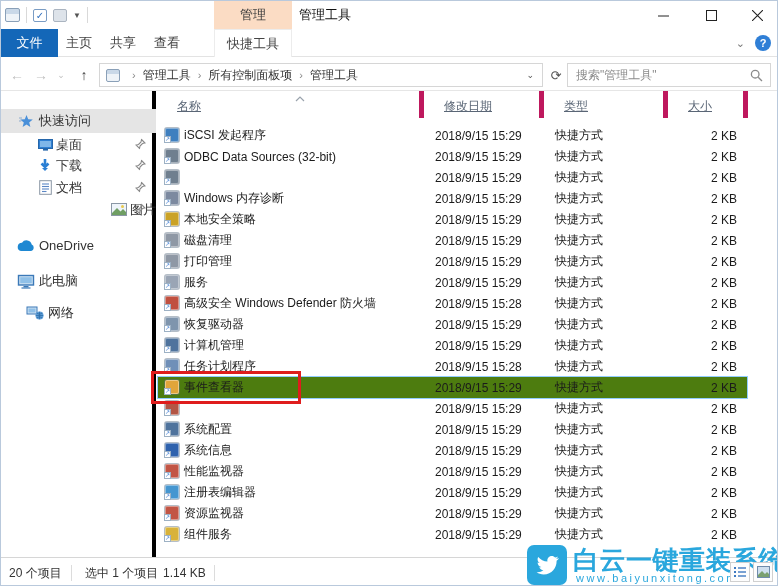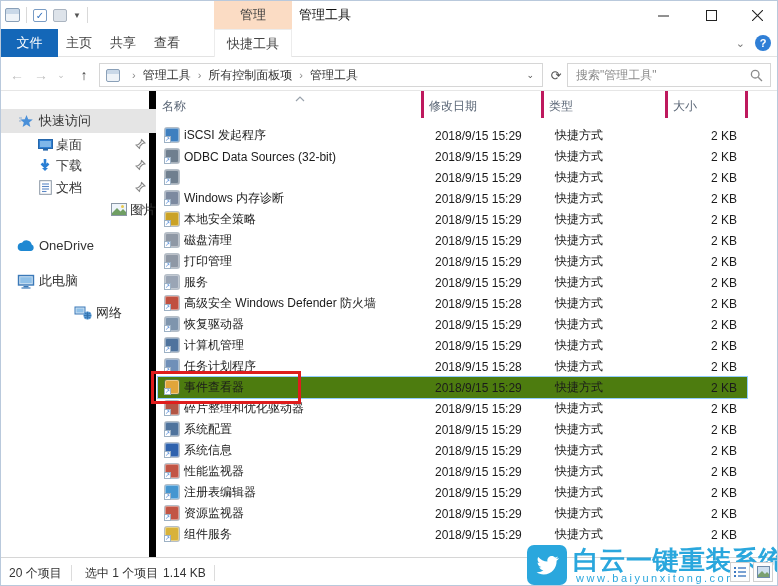--- a/index.html
+++ b/index.html
@@ -43,31 +43,31 @@
   .crumbs { display:flex; align-items:center; font-size:12px; color:#333; white-space:nowrap; overflow:hidden; flex:1; }
   .crumb-sep { color:#888; font-size:11px; padding:0 7px; }
   .addr-chev { color:#555; font-size:9px; padding:0 8px; }
   .refresh { position:absolute; left:545px; top:5px; width:20px; height:24px; display:flex; align-items:center; justify-content:center; color:#555; font-size:13px; }
   .searchbox { position:absolute; left:566px; top:5px; width:204px; height:24px; border:1px solid #d6d6d6; background:#fff; }
   .searchbox input { position:absolute; left:8px; top:1px; width:166px; height:20px; border:none; outline:none; font-size:12px; color:#333; font-family:inherit; }
   .searchbox input::placeholder { color:#8b8b8b; opacity:1; }
   .mag { position:absolute; right:7px; top:4px; color:#777; }
 
   
-  .sidebar { position:absolute; left:0; top:90px; width:155px; height:466px; background:#fff; border-right:7px solid #000000; }
+  .sidebar { position:absolute; left:0; top:90px; width:155px; height:466px; background:#fff; border-right:4px solid #000000; }
   .side-row { position:absolute; left:0; width:155px; display:flex; align-items:center; font-size:13px; color:#333; cursor:default; }
   .side-row .lbl { white-space:nowrap; }
   .side-row.active { background:#e5e5e5; }
   .side-row .sicon { flex:none; display:flex; align-items:center; justify-content:center; }
   .pin { position:absolute; right:10px; top:50%; transform:translateY(-50%); }
 
   
   .listpane { position:absolute; left:156px; top:90px; width:622px; height:466px; background:#fff; }
   .lheader { position:absolute; left:0; top:0; width:622px; height:30px; font-size:12px; color:#5a6676; }
-  .hcell { position:absolute; top:0; height:27px; line-height:30px; border-right:3px solid #be185d; padding-left:5px; }
+  .hcell { position:absolute; top:0; height:27px; line-height:30px; border-right:5px solid #be185d; padding-left:20px;text-decoration:underline; }
   .hc-name { left:0; width:267px; }
   .hc-date { left:267px; width:120px; }
   .hc-type { left:387px; width:124px; }
   .hc-size { left:511px; width:80px; }
   .sort-asc { position:absolute; left:138px; top:0px; }
   .rows { position:absolute; left:0; top:34px; width:622px; }
   .frow { position:absolute; left:1px; width:589px; height:21px; display:flex; align-items:center; font-size:12px; color:#1b1b1b; }
   .frow.sel { background:#4d7c0f; outline:1px solid #91cdff; }
   .fname { position:absolute; left:26px; white-space:nowrap; }
   .fdate { position:absolute; left:277px; }
@@ -240,21 +240,21 @@
         <span class="lbl">此电脑</span>
       </div>
       <div class="side-row" style="top: 141px; height: 26px; padding-left: 12px;">
         <span class="sicon" style="width:26px">
           <svg width="20" height="13" viewBox="0 0 20 13">
             <path d="M5 12 a4.2 4.2 0 0 1 1-8.3 a5.4 5.4 0 0 1 9.7 1.9 a3.4 3.4 0 0 1 -0.5 6.4 Z" fill="#1e88d2"></path>
           </svg>
         </span>
         <span class="lbl">OneDrive</span>
       </div>
-      <div class="side-row" style="top: 209px; height: 26px; padding-left: 21px; margin-left: 48px;">
+      <div class="side-row" style="top: 209px; height: 26px; padding-left: 21px;">
         <span class="sicon" style="width:26px">
           <svg width="18" height="14" viewBox="0 0 18 14">
             <rect x="1" y="1" width="10" height="7" fill="#cfe2f2" stroke="#3b79b8"></rect>
             <rect x="2.5" y="2.5" width="7" height="4" fill="#8fc0e8"></rect>
             <circle cx="13.5" cy="9.5" r="4" fill="#5b9bd5"></circle>
             <path d="M9.8 9.5 h7.4 M13.5 5.8 v7.4 M10.8 7 c1.8 1.4 3.6 1.4 5.4 0 M10.8 12 c1.8 -1.4 3.6 -1.4 5.4 0" stroke="#2d6da8" stroke-width="0.8" fill="none"></path>
           </svg>
         </span>
         <span class="lbl">网络</span>
       </div>
@@ -384,21 +384,20 @@
           </span>
           <span class="fname">事件查看器</span>
           <span class="fdate">2018/9/15 15:29</span>
           <span class="ftype">快捷方式</span>
           <span class="fsize">2 KB</span>
         </div>
         <div class="frow" style="top: 273px;">
           <span class="fic" style="background:#b25545">
             <span class="sc">↗</span>
           </span>
-          <span class="fname">碎片整理和优化驱动器</span>
           <span class="fdate">2018/9/15 15:29</span>
           <span class="ftype">快捷方式</span>
           <span class="fsize">2 KB</span>
         </div>
         <div class="frow" style="top: 294px;">
           <span class="fic" style="background:#4f739d">
             <span class="sc">↗</span>
           </span>
           <span class="fname">系统配置</span>
           <span class="fdate">2018/9/15 15:29</span>

